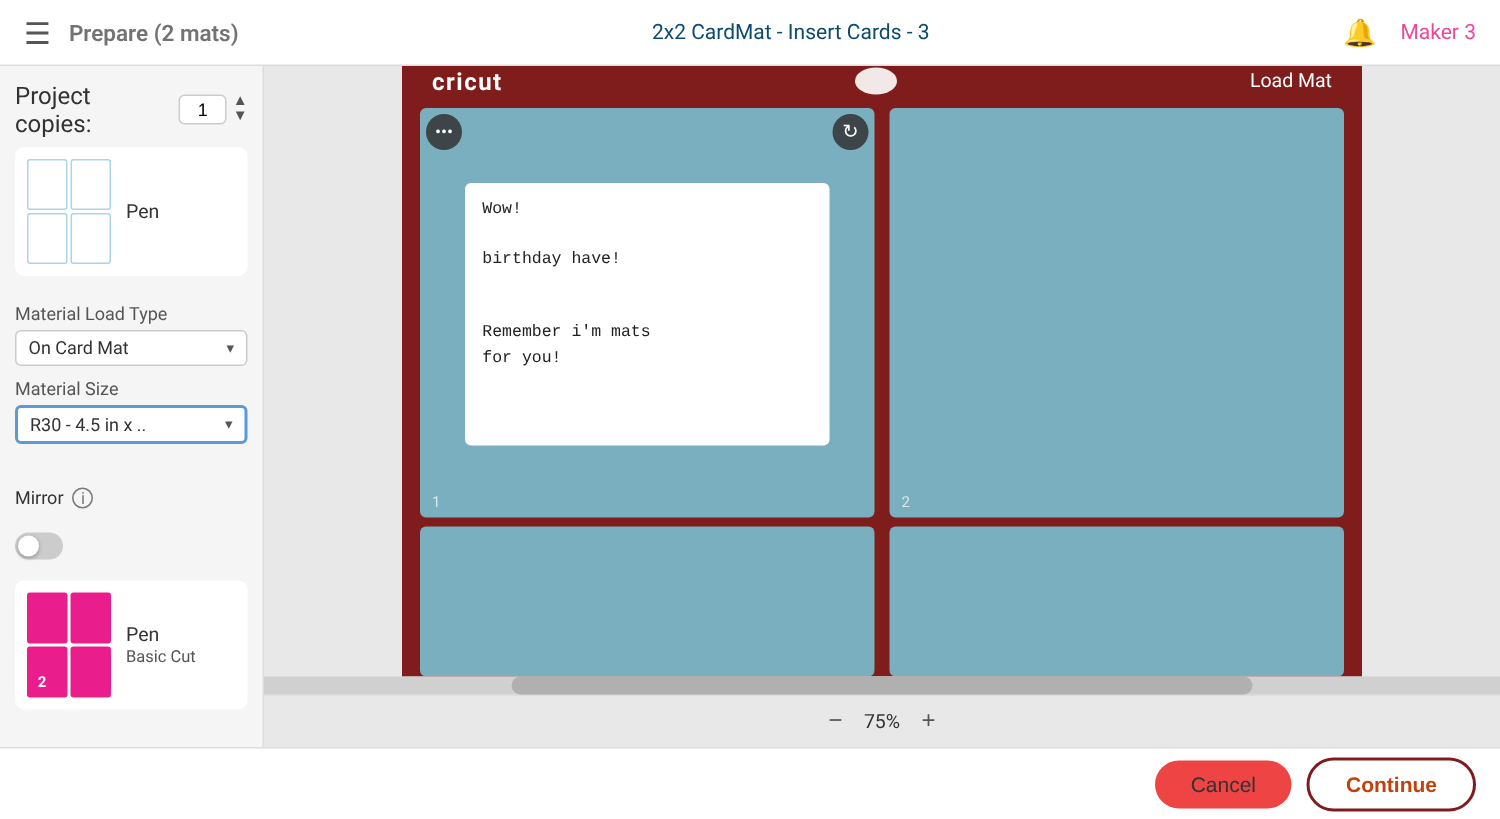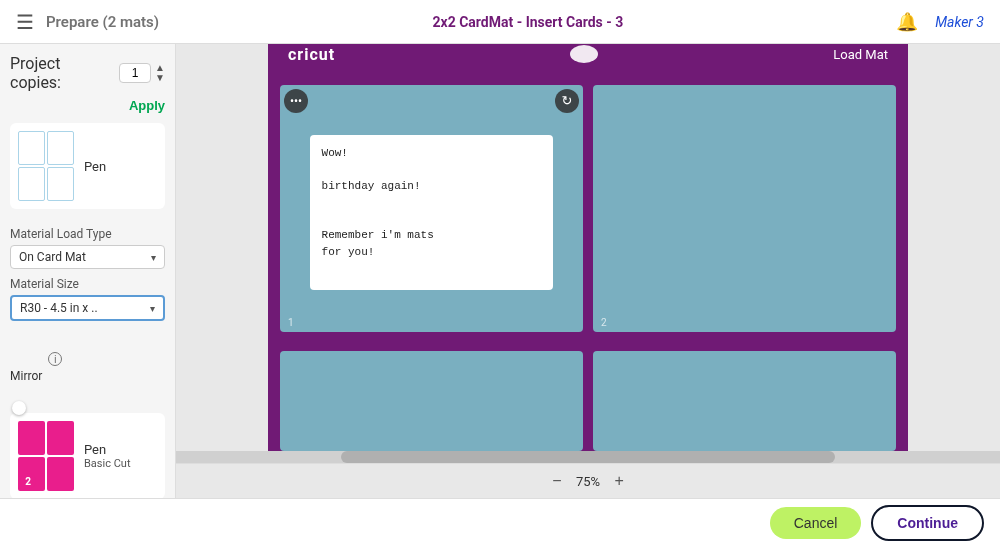--- a/index.html
+++ b/index.html
@@ -2,24 +2,24 @@
 <html><head>
   <meta charset="utf-8">
   <style>
     * { box-sizing: border-box; margin: 0; padding: 0; }
     body { font-family: -apple-system, BlinkMacSystemFont, 'Segoe UI', Roboto, sans-serif; background: #f0f0f0; width: 1000px; height: 546px; overflow: hidden; display: flex; flex-direction: column; }
 
     
     .topbar { display: flex; align-items: center; justify-content: space-between; background: #fff; padding: 0 16px; height: 44px; border-bottom: 1px solid #ddd; flex-shrink: 0; }
     .topbar-left { display: flex; align-items: center; gap: 12px; }
     .topbar-title { font-size: 15px; font-weight: 600; color: #737373; }
-    .topbar-center { font-size: 14px; color: #701a75; font-weight: 700; }
+    .topbar-center { font-size: 14px; color: #0c4a6e; font-weight: 400; }
     .topbar-right { display: flex; align-items: center; gap: 16px; }
     .bell-icon { font-size: 18px; color: #555; cursor: pointer; }
-    .maker-label { font-size: 14px; color: #1d4ed8; font-style: italic; }
+    .maker-label { font-size: 14px; color: #ec4899; }
     .menu-icon { font-size: 20px; cursor: pointer; color: #555; }
 
     
     .main { display: flex; flex: 1; overflow: hidden; }
 
     
     .left-panel { width: 176px; background: #f5f5f5; border-right: 1px solid #ddd; display: flex; flex-direction: column; padding: 10px; flex-shrink: 0; overflow-y: auto; }
     .project-copies-row { display: flex; align-items: center; gap: 8px; margin-bottom: 6px; }
     .project-copies-label { font-size: 16px; color: #333; }
     .copies-control { display: flex; align-items: center; gap: 4px; }
@@ -35,46 +35,46 @@
     .mat-cell { border: 1.5px solid #aad4e8; border-radius: 2px; background: #fff; }
     .mat-label { font-size: 13px; color: #333; }
 
     
     .section-label { font-size: 12px; color: #555; margin-bottom: 4px; margin-top: 8px; }
     .dropdown { display: flex; align-items: center; border: 1px solid #ccc; border-radius: 4px; background: #fff; padding: 4px 8px; font-size: 12px; color: #333; cursor: pointer; gap: 6px; width: 100%; justify-content: space-between; }
     .dropdown-text { flex: 1; }
     .dropdown-arrow { font-size: 10px; color: #555; }
 
     
-    .size-dropdown { display: flex; align-items: center; border: 2px solid #5b9bd5; border-radius: 4px; background: #fff; padding: 4px 8px; font-size: 12px; color: #333; cursor: pointer; gap: 6px; width: 100%; justify-content: space-between; margin-bottom: 8px; }
+    .size-dropdown { display: flex; align-items: center; border: 2px solid #5b9bd5; border-radius: 4px; background: #fff; padding: 4px 8px; font-size: 12px; color: #333; cursor: pointer; gap: 6px; width: 100%; justify-content: space-between; margin-bottom: 23px; }
 
     
     .mirror-row { display: flex; align-items: center; gap: 6px; margin: 6px 0 12px; }
-    .mirror-label { font-size: 12px; color: #333; margin-top: 34px; }
+    .mirror-label { font-size: 12px; color: #333; }
     .info-icon { font-size: 11px; color: #777; cursor: pointer; border: 1px solid #777; border-radius: 50%; width: 14px; height: 14px; display: flex; align-items: center; justify-content: center; }
     .toggle { width: 32px; height: 18px; background: #ccc; border-radius: 9px; position: relative; cursor: pointer; margin-top: 4px; }
     .toggle-knob { width: 14px; height: 14px; background: #fff; border-radius: 50%; position: absolute; top: 2px; left: 2px; box-shadow: 0 1px 3px rgba(0,0,0,0.3); }
 
     
     .mat2-section { background: #fff; border-radius: 6px; padding: 8px; display: flex; align-items: center; gap: 10px; }
     .mat2-thumb { width: 56px; height: 70px; flex-shrink: 0; position: relative; }
     .mat2-grid { width: 100%; height: 100%; display: grid; grid-template-columns: 1fr 1fr; grid-template-rows: 1fr 1fr; gap: 2px; }
     .mat2-cell { border-radius: 2px; background: #e91e8c; }
     .mat2-badge { position: absolute; bottom: 2px; left: 2px; background: #e91e8c; color: #fff; font-size: 10px; font-weight: bold; width: 16px; height: 16px; border-radius: 50%; display: flex; align-items: center; justify-content: center; }
     .mat2-info { display: flex; flex-direction: column; }
     .mat2-label { font-size: 13px; color: #333; }
     .mat2-sub { font-size: 11px; color: #555; }
 
     
     .canvas-area { flex: 1; display: flex; flex-direction: column; background: #e8e8e8; position: relative; overflow: hidden; }
     .canvas-scroll { flex: 1; overflow: hidden; position: relative; display: flex; align-items: center; justify-content: center; }
 
     
     .card-mat-container { position: relative; width: 640px; height: 430px; margin: 10px auto; }
-    .card-mat-bg { width: 100%; height: 100%; background: #701a75; border-radius: 8px; position: relative; display: flex; flex-direction: column; padding: 12px; gap: 13px; }
+    .card-mat-bg { width: 100%; height: 100%; background: #7f1d1d; border-radius: 8px; position: relative; display: flex; flex-direction: column; padding: 12px; }
     .mat-header { display: flex; justify-content: space-between; align-items: center; padding: 0 8px; margin-bottom: 8px; }
     .cricut-logo { color: #fff; font-size: 16px; font-weight: bold; letter-spacing: 1px; }
     .oval-shape { width: 28px; height: 18px; background: #fff; border-radius: 50%; opacity: 0.9; }
     .card-mat-label { color: #fff; font-size: 13px; }
     .mat-slots-row { display: flex; gap: 10px; flex: 1; }
     .mat-slot { flex: 1; background: #7aafc0; border-radius: 4px; position: relative; display: flex; align-items: flex-start; justify-content: center; padding: 8px; }
     .card-slot { width: 85%; height: 78%; background: #fff; border-radius: 4px; position: relative; overflow: hidden; margin-top: 10px; }
     .card-content { padding: 10px 12px; font-family: Liberation Mono, monospace; font-size: 11px; line-height: 1.5; color: #222; }
     .slot-number { position: absolute; bottom: 4px; left: 8px; font-size: 10px; color: rgba(255,255,255,0.7); }
 
@@ -82,22 +82,22 @@
     .card-options-btn { position: absolute; top: 4px; left: 4px; width: 24px; height: 24px; background: rgba(50,50,50,0.85); border-radius: 50%; display: flex; align-items: center; justify-content: center; cursor: pointer; z-index: 10; }
     .card-refresh-btn { position: absolute; top: 4px; right: 4px; width: 24px; height: 24px; background: rgba(50,50,50,0.85); border-radius: 50%; display: flex; align-items: center; justify-content: center; cursor: pointer; z-index: 10; }
 
     
     .canvas-bottom-row { display: flex; align-items: center; justify-content: center; background: #e8e8e8; padding: 6px; gap: 8px; border-top: 1px solid #ddd; }
     .zoom-btn { background: none; border: none; cursor: pointer; font-size: 16px; color: #555; width: 22px; height: 22px; display: flex; align-items: center; justify-content: center; }
     .zoom-level { font-size: 13px; color: #333; }
 
     
     .bottom-bar { background: #fff; border-top: 1px solid #ddd; padding: 8px 16px; display: flex; justify-content: flex-end; gap: 10px; flex-shrink: 0; height: 48px; align-items: center; }
-    .cancel-btn { background: #bef264; color: #333; border: none; border-radius: 20px; padding: 8px 24px; font-size: 14px; cursor: pointer; }
-    .continue-btn { background: #fff; color: #4c1d95; border: 2px solid #0f172a; border-radius: 20px; padding: 8px 24px; font-size: 14px; font-weight: 600; cursor: pointer; }
+    .cancel-btn { background: #ef4444; color: #333; border: none; border-radius: 20px; padding: 8px 24px; font-size: 14px; cursor: pointer; }
+    .continue-btn { background: #fff; color: #c2410c; border: 2px solid #7f1d1d; border-radius: 20px; padding: 8px 24px; font-size: 14px; font-weight: 600; cursor: pointer; }
 
     
     .canvas-scrollbar { height: 12px; background: #d0d0d0; position: relative; }
     .scrollbar-thumb { height: 100%; width: 60%; background: #b0b0b0; border-radius: 6px; position: absolute; left: 20%; }
 
     
     .mat-bottom { height: 100px; display: flex; gap: 10px; margin-top: 6px; }
     .mat-bottom-slot { flex: 1; background: #7aafc0; border-radius: 4px; }
   </style>
 </head>
@@ -122,21 +122,20 @@
     <div class="project-copies-row">
       <span class="project-copies-label">Project copies:</span>
       <div class="copies-control">
         <input class="copies-input" type="text" value="1" style="">
         <div class="copies-arrows">
           <button class="arrow-btn">▲</button>
           <button class="arrow-btn">▼</button>
         </div>
       </div>
     </div>
-    <button class="apply-btn">Apply</button>
 
     <div class="mat-section">
       <div class="mat-thumb">
         <div class="mat-thumb-grid">
           <div class="mat-cell"></div>
           <div class="mat-cell"></div>
           <div class="mat-cell"></div>
           <div class="mat-cell"></div>
         </div>
       </div>
@@ -200,21 +199,21 @@
                 <span style="color:#fff;font-size:12px;">•••</span>
               </div>
               <div class="card-refresh-btn" style="right:4px;top:4px;position:absolute;">
                 <span style="color:#fff;font-size:13px;">↻</span>
               </div>
               <div style="width:100%;height:100%;display:flex;align-items:flex-start;justify-content:center;padding-top:32px;">
                 <div class="card-slot">
                   <div class="card-content">
                     <div>Wow!</div>
                     <div>&nbsp;</div>
-                    <div>birthday again!</div>
+                    <div>birthday have!</div>
                     <div>&nbsp;</div>
                     <div>&nbsp;</div>
                     <div>Remember i'm mats</div>
                     <div>for you!</div>
                   </div>
                 </div>
               </div>
               <span class="slot-number">1</span>
             </div>
 

